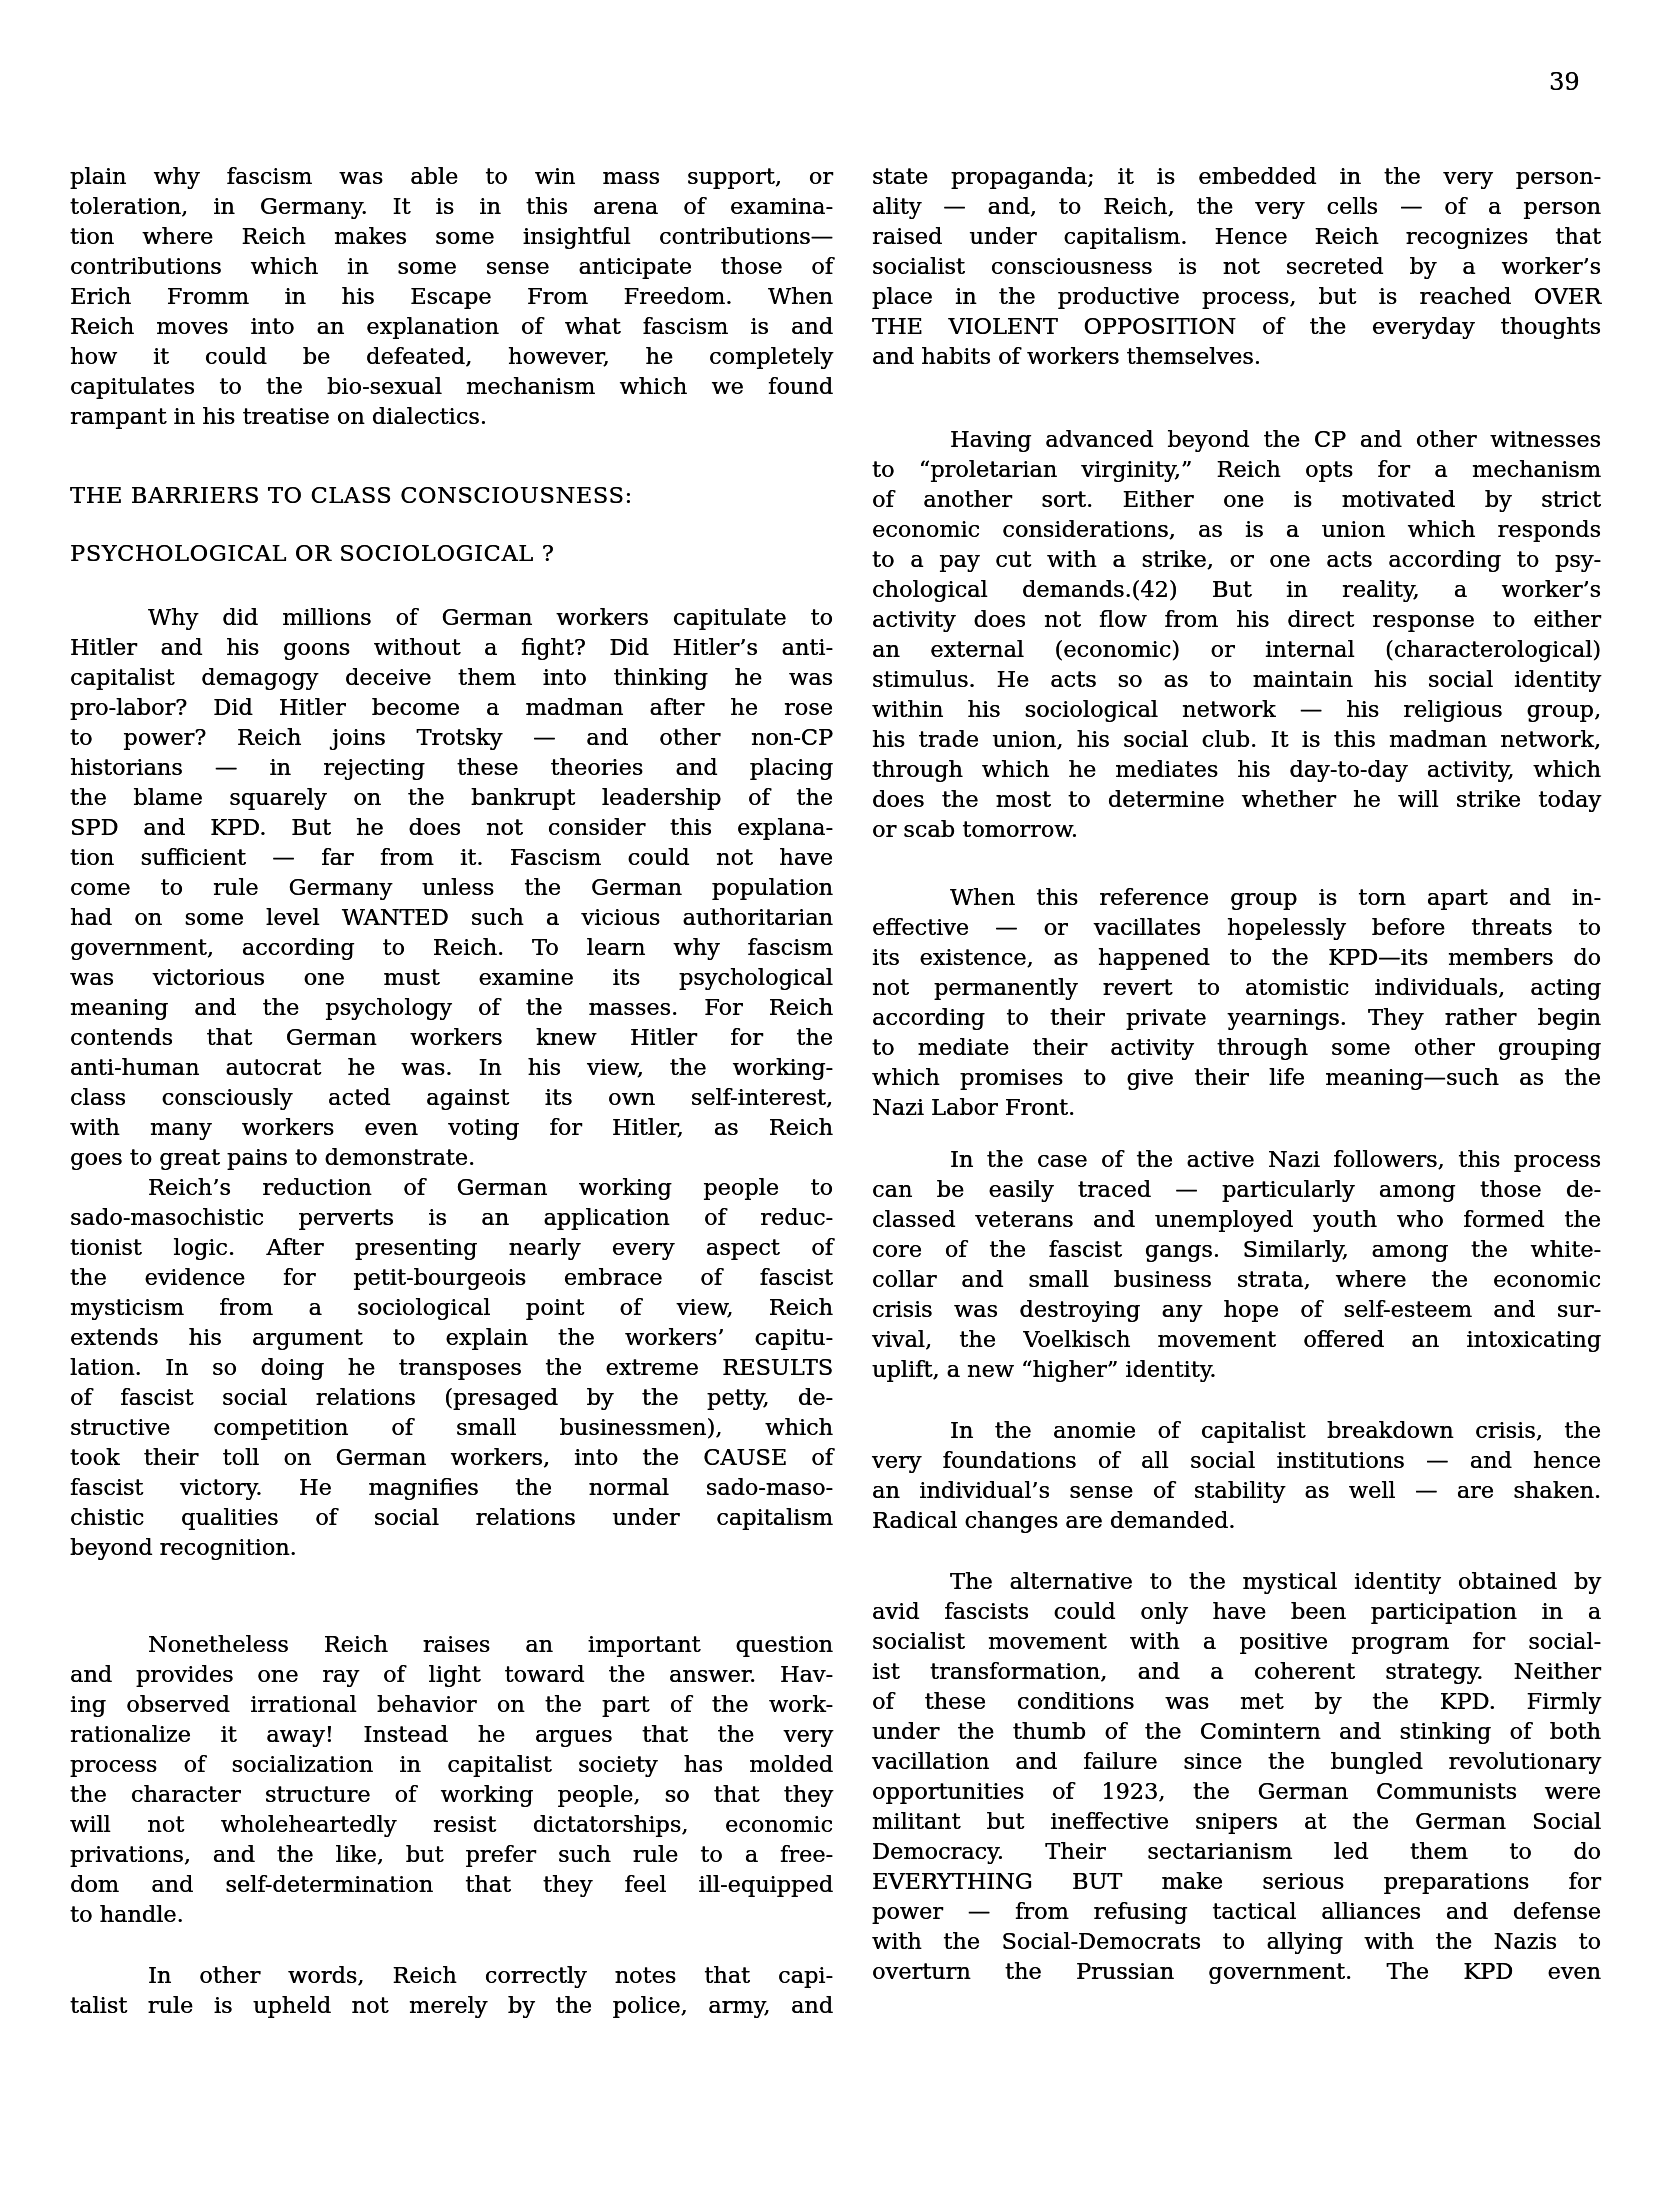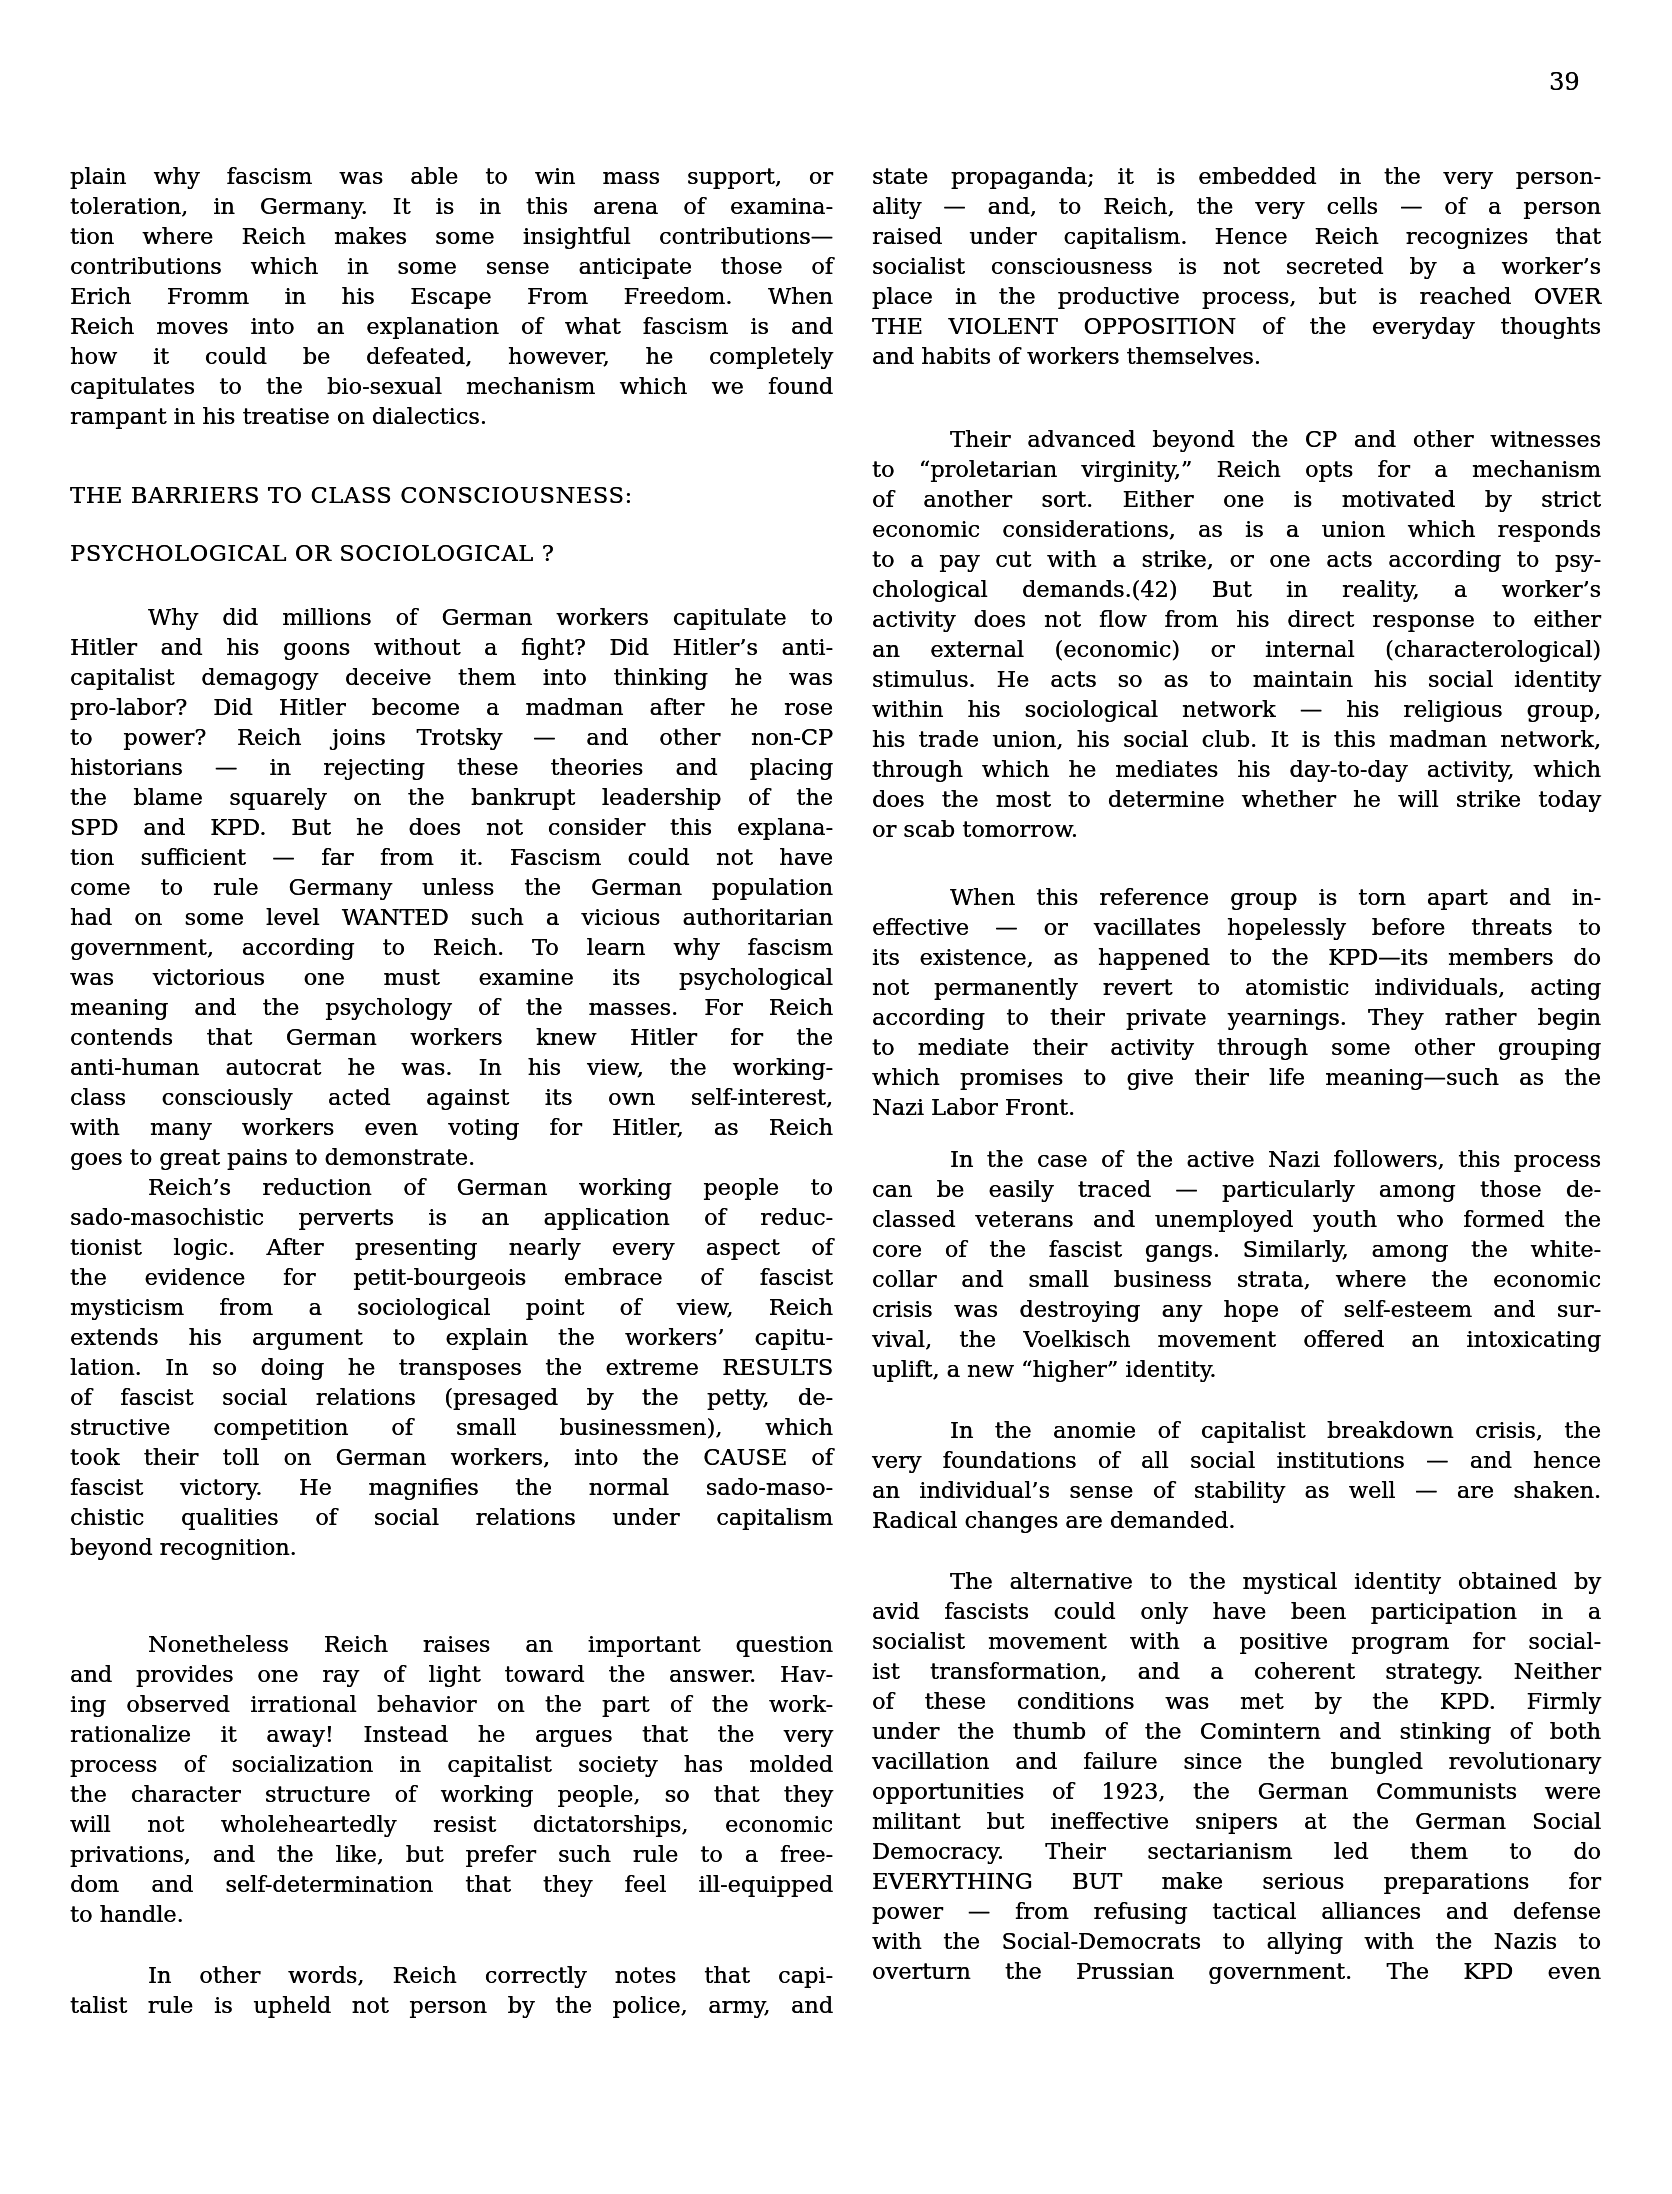--- a/index.html
+++ b/index.html
@@ -100,37 +100,37 @@
         <div class="ln">process of socialization in capitalist society has molded</div>
         <div class="ln">the character structure of working people, so that they</div>
         <div class="ln">will not wholeheartedly resist dictatorships, economic</div>
         <div class="ln">privations, and the like, but prefer such rule to a free-</div>
         <div class="ln">dom and self-determination that they feel ill-equipped</div>
         <div class="ln end">to handle.</div>
       </div>
 
     <div class="para" style="margin-top:31px">
         <div class="ln ind">In other words, Reich correctly notes that capi-</div>
-        <div class="ln">talist rule is upheld not person by the police, army, and</div>
+        <div class="ln">talist rule is upheld not merely by the police, army, and</div>
       </div>
   </div>
 
   <div class="col col-right">
     <div class="para">
         <div class="ln">state propaganda; it is embedded in the very person-</div>
         <div class="ln">ality — and, to Reich, the very cells — of a person</div>
         <div class="ln">raised under capitalism. Hence Reich recognizes that</div>
         <div class="ln">socialist consciousness is not secreted by a worker’s</div>
         <div class="ln">place in the productive process, but is reached OVER</div>
         <div class="ln">THE VIOLENT OPPOSITION of the everyday thoughts</div>
         <div class="ln end">and habits of workers themselves.</div>
       </div>
 
     <div class="para" style="margin-top:53px">
-        <div class="ln ind">Their advanced beyond the CP and other witnesses</div>
+        <div class="ln ind">Having advanced beyond the CP and other witnesses</div>
         <div class="ln">to “proletarian virginity,” Reich opts for a mechanism</div>
         <div class="ln">of another sort. Either one is motivated by strict</div>
         <div class="ln">economic considerations, as is a union which responds</div>
         <div class="ln">to a pay cut with a strike, or one acts according to psy-</div>
         <div class="ln">chological demands.(42) But in reality, a worker’s</div>
         <div class="ln">activity does not flow from his direct response to either</div>
         <div class="ln">an external (economic) or internal (characterological)</div>
         <div class="ln">stimulus. He acts so as to maintain his social identity</div>
         <div class="ln">within his sociological network — his religious group,</div>
         <div class="ln">his trade union, his social club. It is this madman network,</div>

